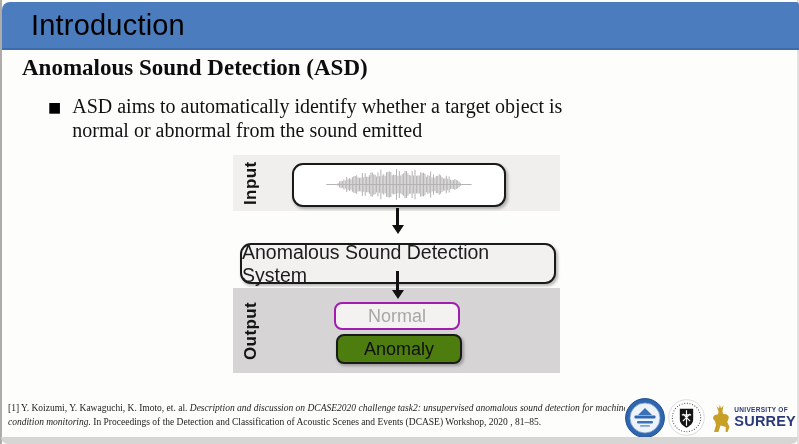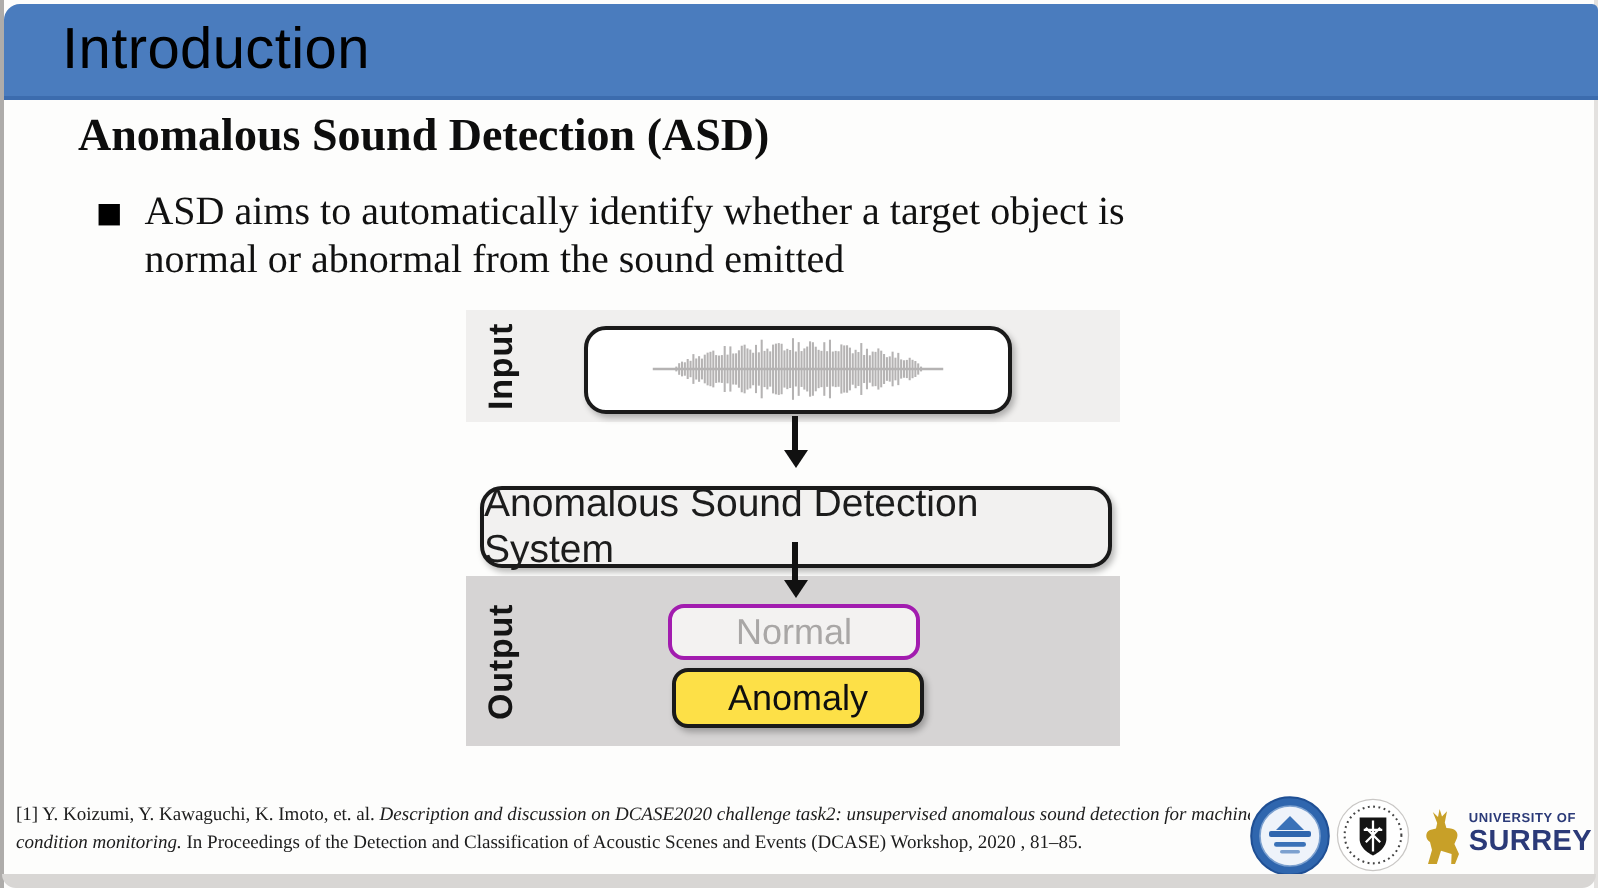--- a/index.html
+++ b/index.html
@@ -17,21 +17,21 @@
     background:#4a7cbe;border-radius:8px 3px 0 0;
     border-bottom:2px solid #3c6cae;
   }
   .hdr .title{
     display:block;margin-left:29px;line-height:46px;font-size:29px;
     color:#000000;letter-spacing:0.2px;
   }
 
   
   .heading{
-    position:absolute;left:39px;top:55px;
+    position:absolute;left:22px;top:55px;
     font-family:"Liberation Serif",serif;font-weight:bold;font-size:23px;color:#0d0d0d;
   }
   .bullet{position:absolute;left:48px;top:94px;display:flex;gap:11px;}
   .bullet .marker{
     font-family:"DejaVu Sans",sans-serif;font-size:14px;line-height:27px;color:#000;
   }
   .bullet .btext{
     width:520px;font-family:"Liberation Serif",serif;font-size:20px;
     line-height:24px;color:#111;
   }
@@ -214,21 +214,21 @@
   <div class="sysbox">Anomalous Sound Detection System</div>
 
   <div class="arrow a2">
       <span class="shaft"></span>
       <span class="head"></span>
     </div>
 
   <div class="strip output" style="background: rgb(214, 212, 212);">
     <span class="vlabel">Output</span>
     <div class="outbox normal" style="color: rgb(169, 167, 166);">Normal</div>
-    <div class="outbox anomaly" style="background: #fde047;">Anomaly</div>
+    <div class="outbox anomaly" style="background: #4d7c0f;">Anomaly</div>
   </div>
 </div>
 
 <p class="citation"><span>[1] Y. Koizumi, Y. Kawaguchi, K. Imoto, et. al. </span><i>Description and discussion on DCASE2020 challenge task2: unsupervised anomalous sound detection for machine condition monitoring.</i><span> In Proceedings of the Detection and Classification of Acoustic Scenes and Events (DCASE) Workshop, 2020 , 81–85.</span></p>
 
 <div class="logos">
   <svg class="logo-seal" viewBox="0 0 40 40">
     <circle cx="20" cy="20" r="19.4" fill="#2f66ae"></circle>
     <circle cx="20" cy="20" r="19.4" fill="none" stroke="#1f4f94" stroke-width="1"></circle>
     <circle cx="20" cy="20" r="15" fill="#eef3fa"></circle>

